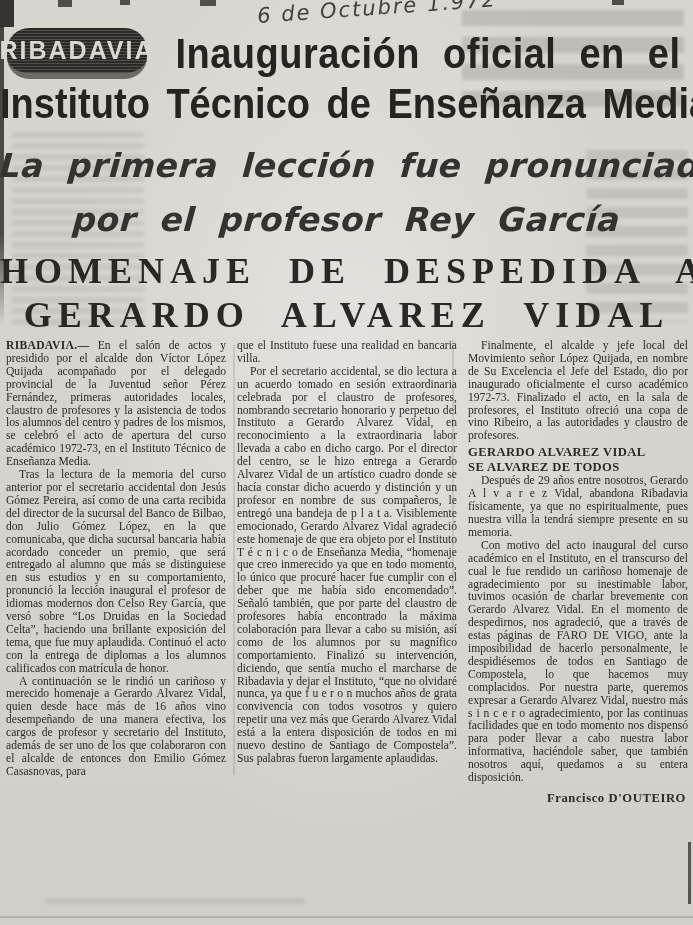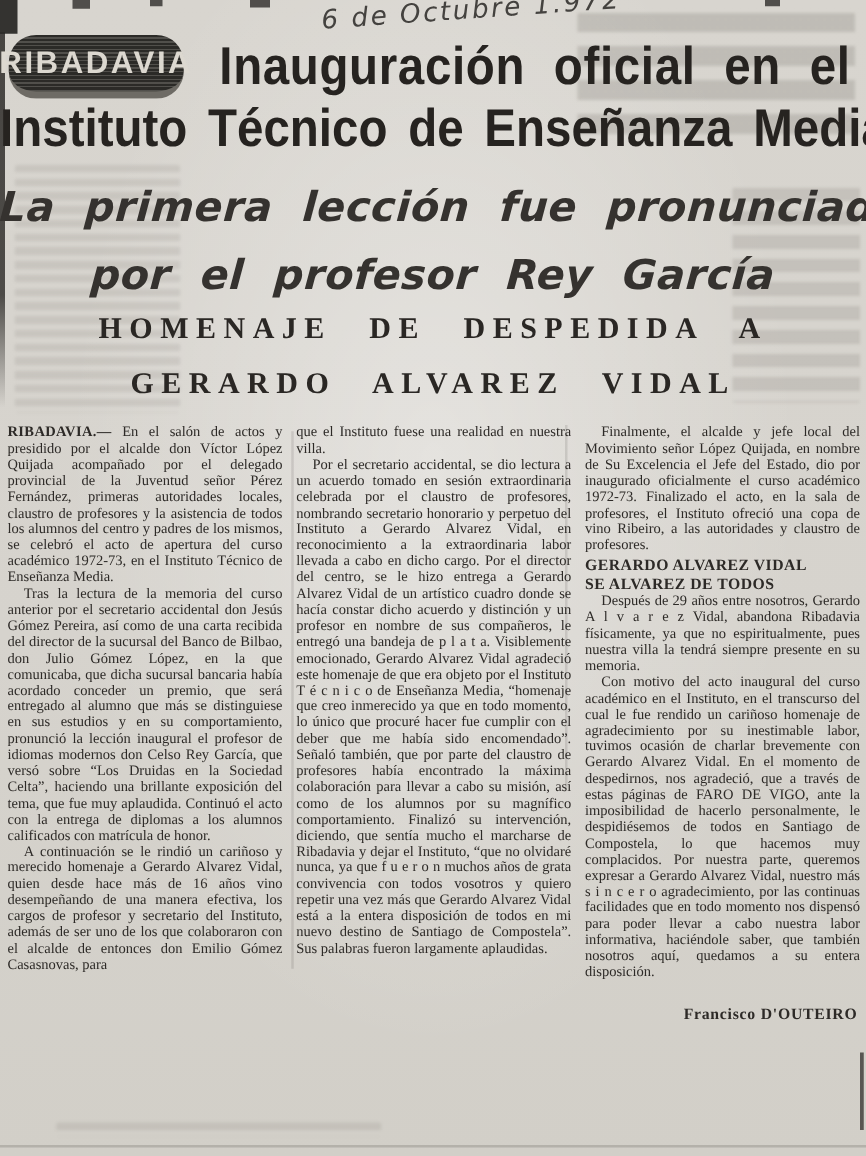--- a/index.html
+++ b/index.html
@@ -57,41 +57,41 @@
     position:absolute;left:0;width:693px;text-align:center;
     font-family:"DejaVu Sans", sans-serif;font-weight:bold;font-style:italic;
     font-size:33px;color:#35322f;letter-spacing:.5px;word-spacing:12px;
     transform:skewX(-4deg);white-space:nowrap;
   }
   .deck1{top:146px;}
   .deck2{top:200px;}
   .title{
     position:absolute;left:0;width:693px;text-align:center;
     font-family:"Liberation Serif", serif;font-weight:bold;
-    font-size:24px;color:#2a2724;letter-spacing:6px;word-spacing:18px;
+    font-size:36px;color:#2a2724;letter-spacing:6px;word-spacing:18px;
     white-space:nowrap;
   }
   .title1{top:250px;}
   .title2{top:294px;}
   
   .body-cols{
     position:absolute;left:6px;top:340px;width:682px;height:572px;
     display:flex;gap:11px;overflow:hidden;
   }
   .col{flex:1 1 0;font-size:11.6px;line-height:12.9px;text-align:justify;overflow:hidden;}
   .col p{margin:0;text-indent:13px;}
   .col p.no-indent{text-indent:0;}
   .lead{font-weight:bold;letter-spacing:.3px;margin-top:44px;}
   .col-subhead{
     font-weight:bold;font-size:12.6px;line-height:14.5px;
     letter-spacing:.4px;margin:2px 0 1px 0;text-align:left;
   }
   .col-subhead span{display:block;}
   .byline{
-    margin-top:20px;text-align:right;font-weight:bold;
+    margin-top:7px;text-align:right;font-weight:bold;
     font-size:12.6px;letter-spacing:.6px;padding-right:2px;
   }
 </style>
 </head>
 <body>
 
 <div id="page">
 
   <div class="ghost bars-lg" style="left:462px;top:10px;width:222px;height:100px;"></div>
   <div class="ghost bars-md" style="left:586px;top:150px;width:102px;height:172px;"></div>
@@ -124,21 +124,21 @@
   <div class="title title1">HOMENAJE DE DESPEDIDA A</div>
   <div class="title title2">GERARDO ALVAREZ VIDAL</div>
 
   <div class="body-cols">
     <div class="col">
       <p class="no-indent"><span class="lead">RIBADAVIA.—</span><span> En el salón de actos y presidido por el alcalde don Víctor López Quijada acompañado por el delegado provincial de la Juventud señor Pérez Fernández, primeras autoridades locales, claustro de profesores y la asistencia de todos los alumnos del centro y padres de los mismos, se celebró el acto de apertura del curso académico 1972-73, en el Instituto Técnico de Enseñanza Media.</span></p>
       <p>Tras la lectura de la memoria del curso anterior por el secretario accidental don Jesús Gómez Pereira, así como de una carta recibida del director de la sucursal del Banco de Bilbao, don Julio Gómez López, en la que comunicaba, que dicha sucursal bancaria había acordado conceder un premio, que será entregado al alumno que más se distinguiese en sus estudios y en su comportamiento, pronunció la lección inaugural el profesor de idiomas modernos don Celso Rey García, que versó sobre “Los Druidas en la Sociedad Celta”, haciendo una brillante exposición del tema, que fue muy aplaudida. Continuó el acto con la entrega de diplomas a los alumnos calificados con matrícula de honor.</p>
       <p>A continuación se le rindió un cariñoso y merecido homenaje a Gerardo Alvarez Vidal, quien desde hace más de 16 años vino desempeñando de una manera efectiva, los cargos de profesor y secretario del Instituto, además de ser uno de los que colaboraron con el alcalde de entonces don Emilio Gómez Casasnovas, para</p>
     </div>
     <div class="col">
-      <p class="no-indent">que el Instituto fuese una realidad en nuestra villa.</p>
+      <p class="no-indent">que el Instituto fuese una realidad en bancaria villa.</p>
       <p>Por el secretario accidental, se dio lectura a un acuerdo tomado en sesión extraordinaria celebrada por el claustro de profesores, nombrando secretario honorario y perpetuo del Instituto a Gerardo Alvarez Vidal, en reconocimiento a la extraordinaria labor llevada a cabo en dicho cargo. Por el director del centro, se le hizo entrega a Gerardo Alvarez Vidal de un artístico cuadro donde se hacía constar dicho acuerdo y distinción y un profesor en nombre de sus compañeros, le entregó una bandeja de p l a t a. Visiblemente emocionado, Gerardo Alvarez Vidal agradeció este homenaje de que era objeto por el Instituto T é c n i c o de Enseñanza Media, “homenaje que creo inmerecido ya que en todo momento, lo único que procuré hacer fue cumplir con el deber que me había sido encomendado”. Señaló también, que por parte del claustro de profesores había encontrado la máxima colaboración para llevar a cabo su misión, así como de los alumnos por su magnífico comportamiento. Finalizó su intervención, diciendo, que sentía mucho el marcharse de Ribadavia y dejar el Instituto, “que no olvidaré nunca, ya que f u e r o n muchos años de grata convivencia con todos vosotros y quiero repetir una vez más que Gerardo Alvarez Vidal está a la entera disposición de todos en mi nuevo destino de Santiago de Compostela”. Sus palabras fueron largamente aplaudidas.</p>
     </div>
     <div class="col">
       <p>Finalmente, el alcalde y jefe local del Movimiento señor López Quijada, en nombre de Su Excelencia el Jefe del Estado, dio por inaugurado oficialmente el curso académico 1972-73. Finalizado el acto, en la sala de profesores, el Instituto ofreció una copa de vino Ribeiro, a las autoridades y claustro de profesores.</p>
       <div class="col-subhead">
         <span>GERARDO ALVAREZ VIDAL</span>
         <span>SE ALVAREZ DE TODOS</span>
       </div>
       <p>Después de 29 años entre nosotros, Gerardo A l v a r e z Vidal, abandona Ribadavia físicamente, ya que no espiritualmente, pues nuestra villa la tendrá siempre presente en su memoria.</p>
       <p>Con motivo del acto inaugural del curso académico en el Instituto, en el transcurso del cual le fue rendido un cariñoso homenaje de agradecimiento por su inestimable labor, tuvimos ocasión de charlar brevemente con Gerardo Alvarez Vidal. En el momento de despedirnos, nos agradeció, que a través de estas páginas de FARO DE VIGO, ante la imposibilidad de hacerlo personalmente, le despidiésemos de todos en Santiago de Compostela, lo que hacemos muy complacidos. Por nuestra parte, queremos expresar a Gerardo Alvarez Vidal, nuestro más s i n c e r o agradecimiento, por las continuas facilidades que en todo momento nos dispensó para poder llevar a cabo nuestra labor informativa, haciéndole saber, que también nosotros aquí, quedamos a su entera disposición.</p>

